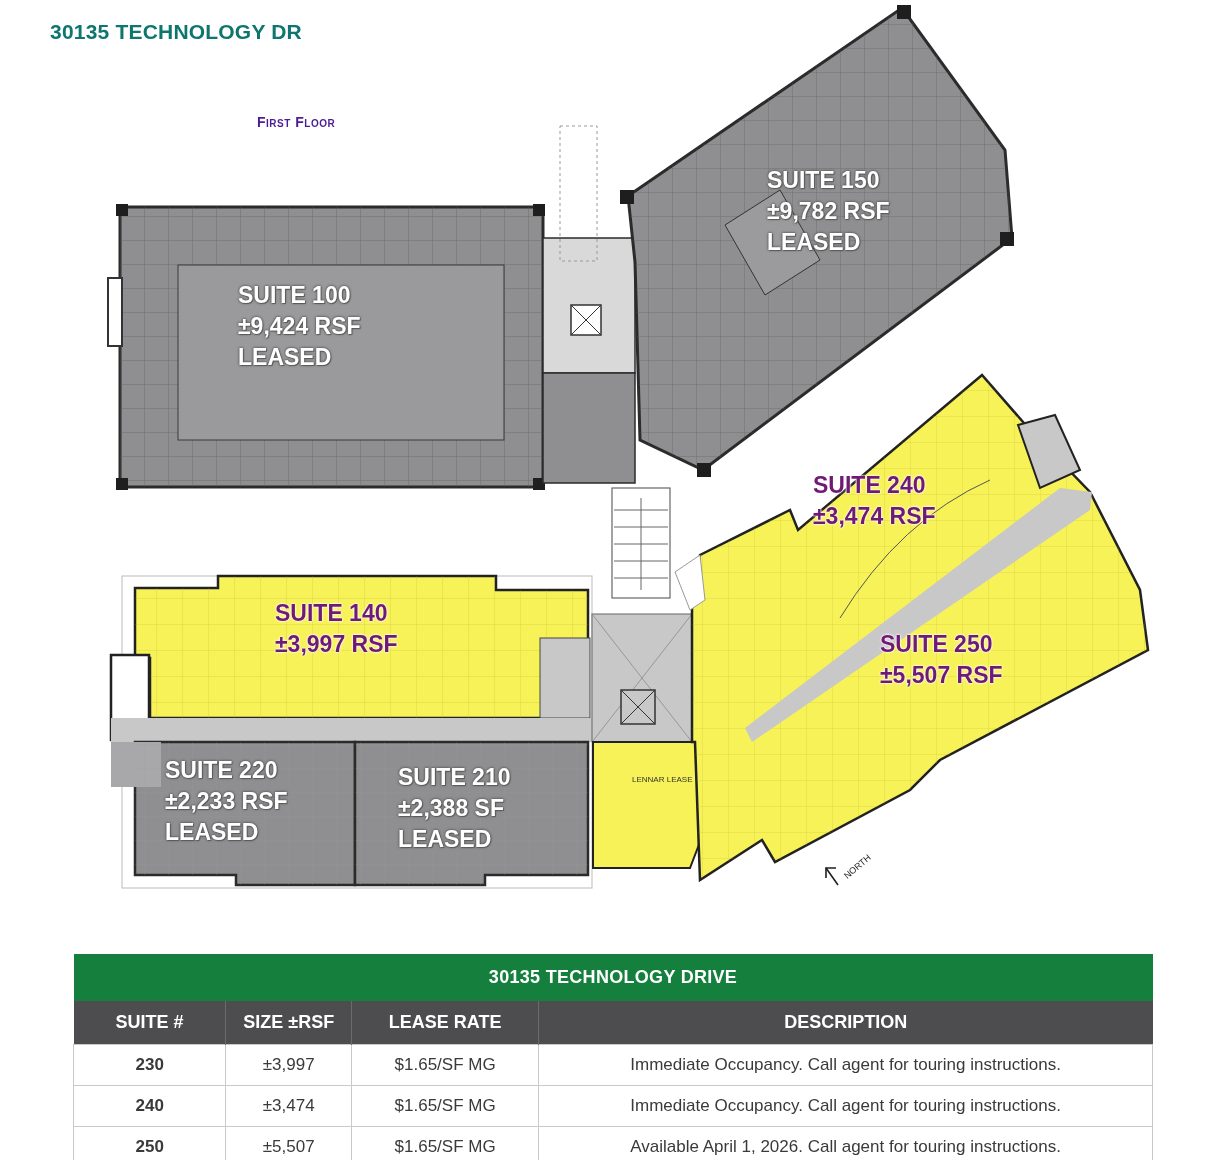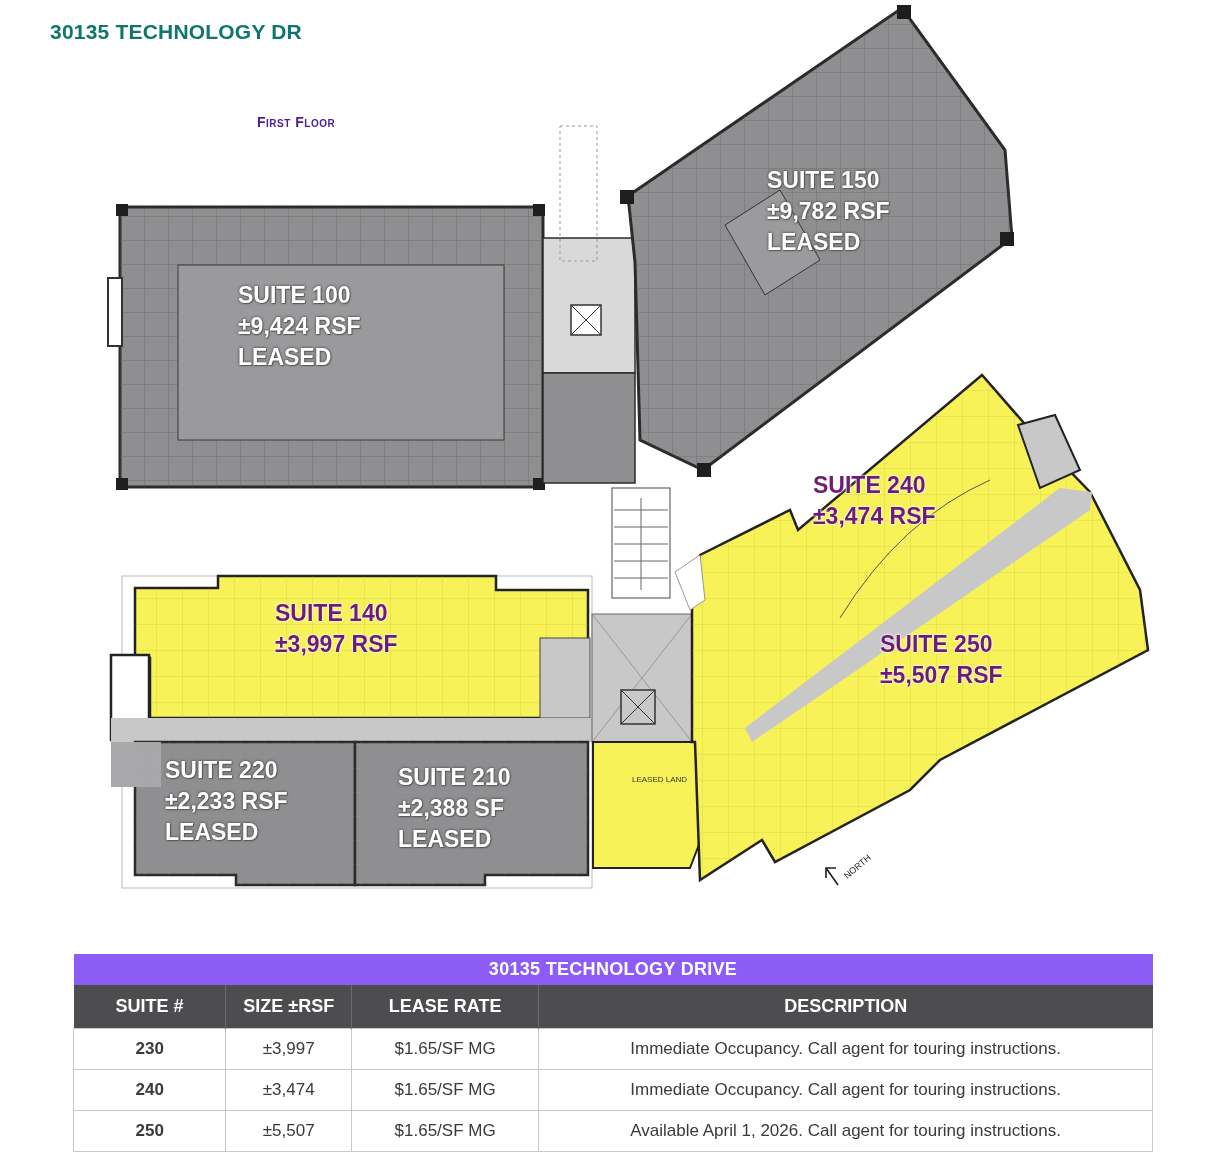--- a/index.html
+++ b/index.html
@@ -6,21 +6,21 @@
   body{width:1222px;height:1160px;position:relative;overflow:hidden;font-family:"Liberation Sans",sans-serif;}
   .page-title{position:absolute;left:50px;top:20px;font-size:21px;font-weight:bold;color:#0f766e;letter-spacing:0.2px;}
   .floor-label{position:absolute;left:257px;top:114px;font-size:14px;font-weight:bold;color:#4c1d95;font-variant:small-caps;letter-spacing:0.5px;}
   .plan{position:absolute;left:0;top:0;width:1222px;height:940px;}
   .suite-label{position:absolute;text-align:left;font-weight:bold;font-size:23px;line-height:31px;white-space:nowrap;}
   .suite-label.leased{color:#ffffff;text-shadow:0 0 3px #555,0 0 2px #555,1px 1px 0 #666;}
   .suite-label.avail{color:#701a75;text-shadow:0 0 3px #fff,0 0 2px #fff,0 0 1px #fff;}
   .suite-label span{display:block;}
   .north-text{position:absolute;left:842px;top:873px;font-size:9px;color:#231f20;transform:rotate(-40deg);transform-origin:left top;}
   table.lease{position:absolute;left:73px;top:954px;width:1080px;border-collapse:collapse;font-size:17px;}
-  table.lease th.banner{background:#8b5cf6;color:#fff;height:31px;font-size:18px;padding:0;text-align:center;letter-spacing:0.3px;}
+  table.lease th.banner{background:#15803d;color:#fff;height:31px;font-size:18px;padding:8px;text-align:center;letter-spacing:0.3px;}
   table.lease th.col{background:#4d4d4f;color:#fff;height:41px;font-size:18px;padding:1px;border-left:1px solid #6b6b6b;}
   table.lease th.col:first-child{border-left:none;}
   table.lease td{height:40px;text-align:center;color:#3a3a3a;border:1px solid #c9c9c9;padding:0;}
   table.lease td.suite{font-weight:bold;}
   .c1{width:153px}.c2{width:125px}.c3{width:188px}.c4{width:627px}
 </style>
 </head>
 <body>
 
 <div class="page-title">30135 TECHNOLOGY DR</div>
@@ -166,21 +166,21 @@
   <span>±2,233 RSF</span>
   <span>LEASED</span>
 </div>
 
 <div class="suite-label leased" style="left:398px;top:762px;width:150px;">
   <span>SUITE 210</span>
   <span>±2,388 SF</span>
   <span>LEASED</span>
 </div>
 
-<div style="position:absolute;left:632px;top:775px;font-size:8px;color:#333;">LEASED LAND</div>
+<div style="position:absolute;left:632px;top:775px;font-size:8px;color:#333;">LENNAR LEASE</div>
 
 <table class="lease">
   <thead>
     <tr>
       <th class="banner" colspan="4">30135 TECHNOLOGY DRIVE</th>
     </tr>
     <tr>
       <th class="col c1">SUITE #</th>
       <th class="col c2">SIZE ±RSF</th>
       <th class="col c3">LEASE RATE</th>

